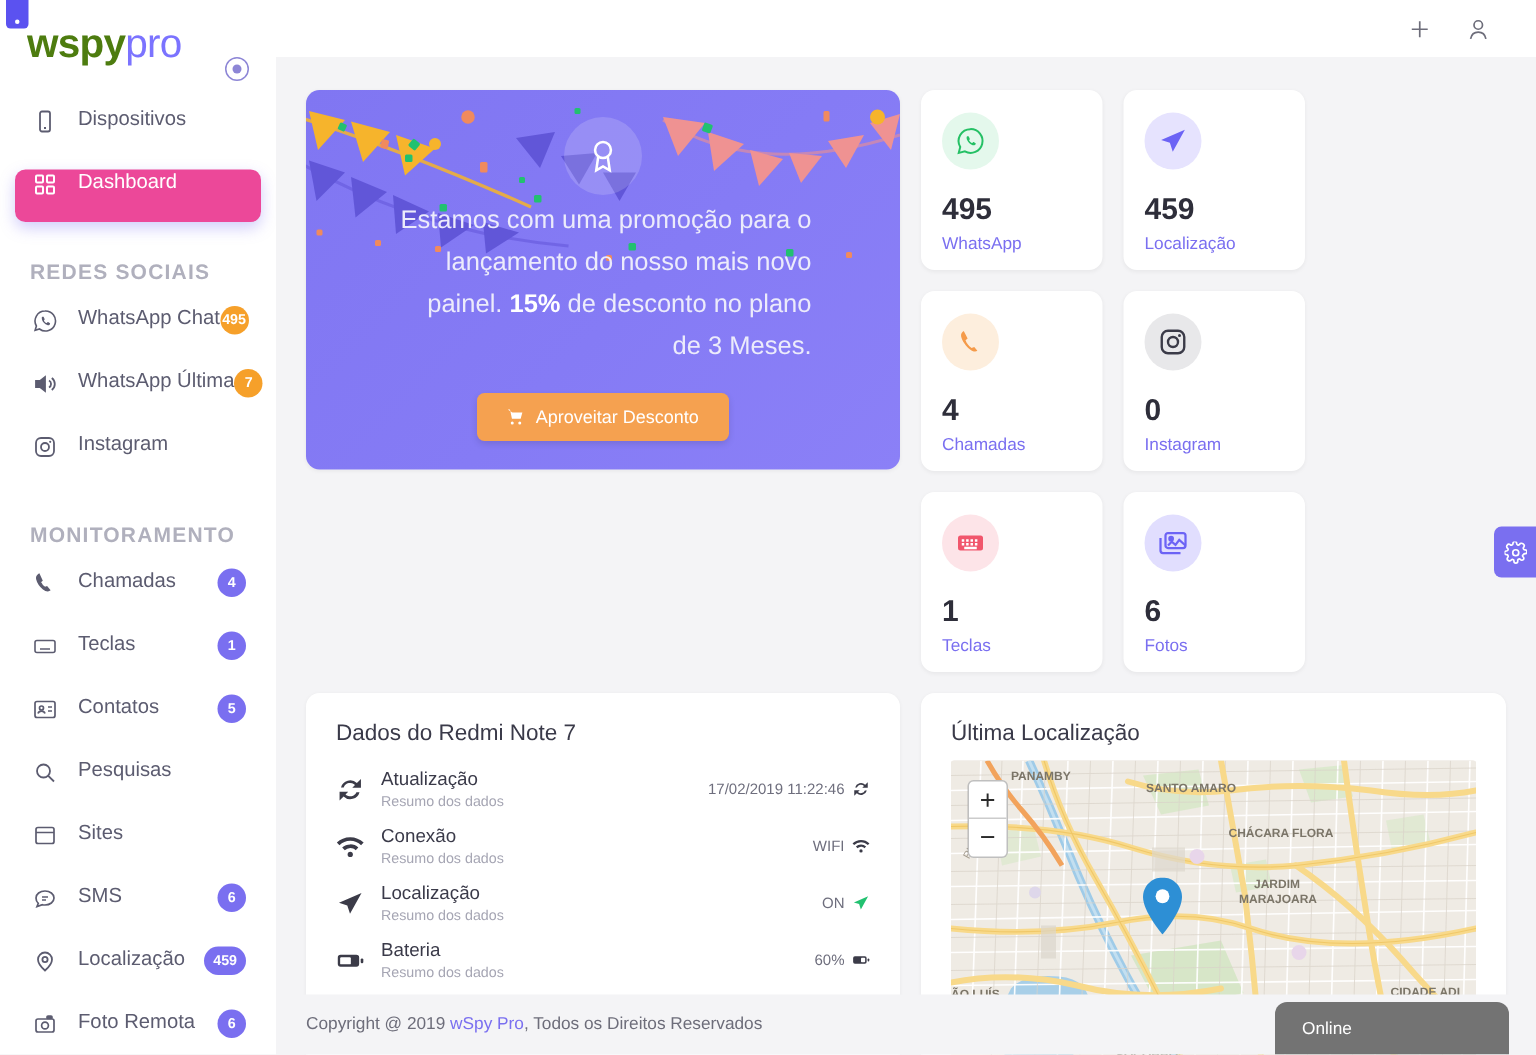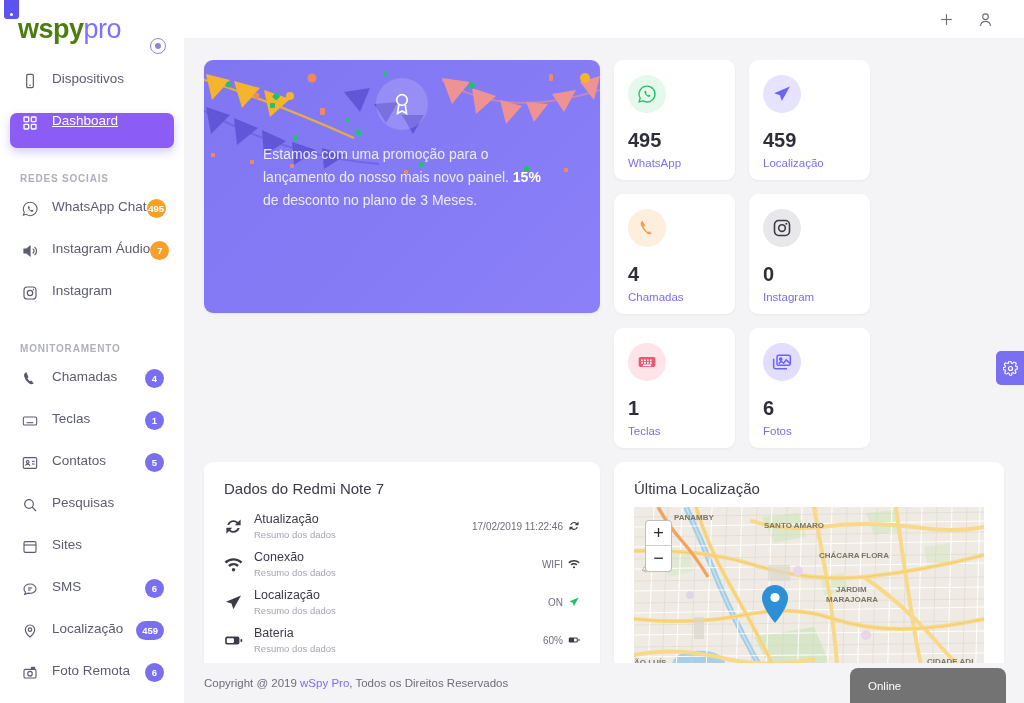--- a/index.html
+++ b/index.html
@@ -68,38 +68,37 @@
     cursor: pointer;
     position: relative;
   }
   .nav-item .ico {
     width: 20px; height: 20px; margin-right: 12px;
     display: flex; align-items: center; justify-content: center;
     flex-shrink: 0;
   }
   .nav-item .ico svg { width: 16px; height: 16px; }
   .nav-item.active {
-    background: #8b5cf6;
+    background: #ec4899;
     color: #ffffff;
     box-shadow: 0 4px 10px rgba(122,111,240,0.35);
-    text-decoration: underline;
   }
   .nav-label { flex: 1; white-space: nowrap; }
   .badge {
     min-width: 19px; height: 19px;
     border-radius: 10px;
     font-size: 9.5px; font-weight: 700;
     color: #fff;
     display: flex; align-items: center; justify-content: center;
     padding: 0 6px;
   }
   .badge.orange { background: #f6a02a; }
   .badge.purple { background: #7a6ff0; }
   .nav-section {
-    font-size: 10px; font-weight: 700;
+    font-size: 14px; font-weight: 700;
     letter-spacing: 0.8px;
     color: #b0b0bd;
     padding: 18px 20px 8px;
   }
 
   
   #topbar {
     position: absolute; left: 184px; top: 0;
     width: 840px; height: 38px;
     background: #ffffff;
@@ -135,22 +134,22 @@
     display: flex; align-items: center; justify-content: center;
     position: relative; z-index: 2;
   }
   .promo-medal svg { width: 24px; height: 24px; }
   .promo h2 {
     color: #fff; font-size: 22.5px; font-weight: 700;
     margin-top: 22px; position: relative; z-index: 2;
     letter-spacing: -0.2px;
   }
   .promo p {
-    color: #ecebfb; font-size: 14px; line-height: 1.65;
-    text-align: left; margin-top: 13px; width: 278px;
+    color: #ecebfb; font-size: 17px; line-height: 1.65;
+    text-align: right; margin-top: 3px; width: 278px;
     position: relative; z-index: 2;
   }
   .promo p b { font-weight: 700; color: #fff; }
   .promo-btn {
     margin-top: 17px;
     background: #f5a150;
     color: #fff; border: none;
     font-size: 12px; font-weight: 500;
     padding: 9px 20px; border-radius: 5px;
     cursor: pointer; position: relative; z-index: 2;
@@ -316,21 +315,21 @@
       <span class="badge orange">495</span>
     </div>
 
     <div class="nav-item">
       <span class="ico">
         <svg viewBox="0 0 24 24" fill="none" stroke="currentColor" stroke-width="1.8">
             <path d="M3 9v6h4l5 4V5L7 9H3z" fill="currentColor"></path>
             <path d="M16 8.5a4 4 0 010 7M18.8 6a7.5 7.5 0 010 12"></path>
           </svg>
       </span>
-      <span class="nav-label">Instagram Áudio</span>
+      <span class="nav-label">WhatsApp Última</span>
       <span class="badge orange">7</span>
     </div>
 
     <div class="nav-item">
       <span class="ico">
         <svg viewBox="0 0 24 24" fill="none" stroke="currentColor" stroke-width="1.8">
             <rect x="3" y="3" width="18" height="18" rx="5"></rect>
             <circle cx="12" cy="12" r="4"></circle>
             <circle cx="17.2" cy="6.8" r="1.1" fill="currentColor" stroke="none"></circle>
           </svg>
@@ -533,20 +532,28 @@
       <div class="promo-medal">
         <svg viewBox="0 0 24 24" fill="none" stroke="#ffffff" stroke-width="1.7">
             <circle cx="12" cy="8" r="5.3"></circle>
             <path d="M8.8 12.6L7.5 21.5l4.5-2.6 4.5 2.6-1.3-8.9"></path>
           </svg>
       </div>
 
 
       <p><span>Estamos com uma promoção para o lançamento do nosso mais novo painel. </span><b>15%</b><span> de desconto no plano de 3 Meses.</span></p>
 
+      <button class="promo-btn">
+        <span style="display:flex">
+          <svg viewBox="0 0 24 24" fill="currentColor">
+              <path d="M7 18a2 2 0 100 4 2 2 0 000-4zm10 0a2 2 0 100 4 2 2 0 000-4zM1 2h3l2.6 12.3h11.6l2.3-8.3H7.2"></path>
+            </svg>
+        </span>
+        <span>Aproveitar Desconto</span>
+      </button>
     </div>
 
     <div class="stats">
 
       <div class="stat">
         <div class="circ" style="background:#e4f8ec">
           <svg viewBox="0 0 24 24" fill="none" stroke="#25c065" stroke-width="1.6">
               <path d="M12 2.5a9.5 9.5 0 00-8.2 14.3L2.6 21.5l4.9-1.2A9.5 9.5 0 1012 2.5z"></path>
               <path d="M9 8.6c.2-.4.5-.4.8-.4h.5c.2 0 .4.1.5.5l.6 1.4c.1.3 0 .5-.1.6l-.3.4c-.1.2-.2.4 0 .6.5.7 1.2 1.4 2 1.8.3.1.5.1.6-.1l.4-.5c.2-.2.4-.2.5-.1l1.3.7c.3.2.4.3.4.5 0 .4-.2 1-.7 1.2-.5.3-1.1.3-1.8.1-2.1-.7-3.8-2.5-4.6-4.5-.2-.8-.3-1.7-.1-2.2z" fill="#25c065" stroke="none"></path>
             </svg>

